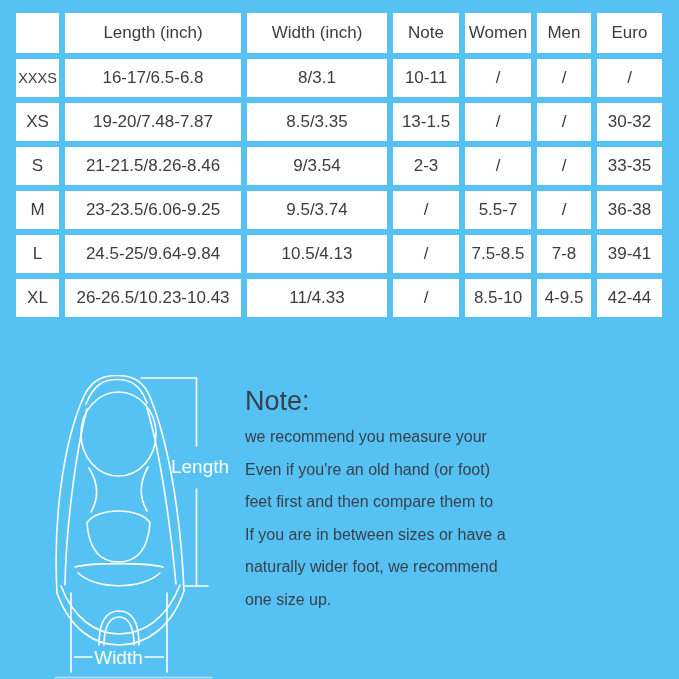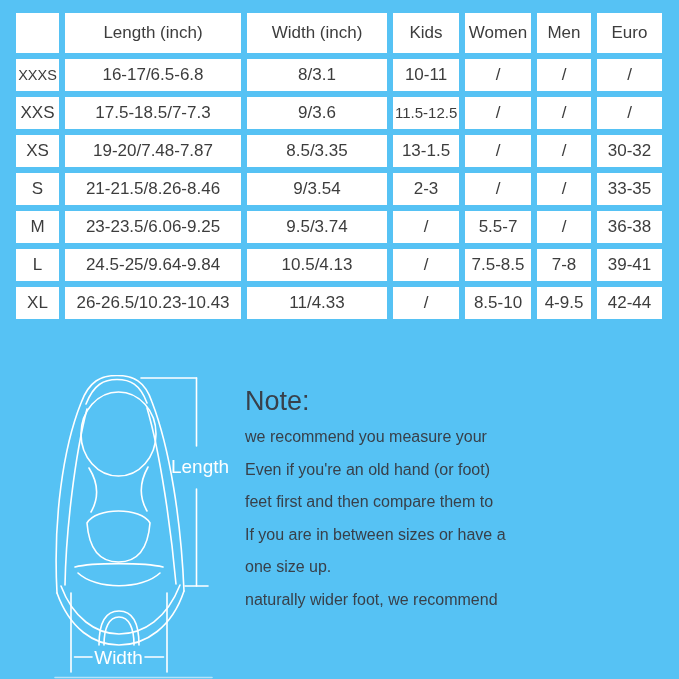--- a/index.html
+++ b/index.html
@@ -23,21 +23,21 @@
     border-collapse:separate;border-spacing:6px;
     table-layout:fixed;width:658px;
   }
   .size-table th,.size-table td{
     background:var(--cell);
     text-align:center;vertical-align:middle;
     font-weight:400;color:var(--table-text);
     padding:0 2px;overflow:hidden;
   }
   .size-table th{height:40px;}
-  .size-table td{height:32px;}
+  .size-table td{height:38px;}
   .size-table span{display:inline-block;font-size:17px;white-space:nowrap;line-height:1;}
   
   .note{position:absolute;left:245px;top:386px;color:var(--note-text);}
   .note-heading{font-size:27px;line-height:1.15;font-weight:400;margin:0 0 4px 0;}
   .note-line{font-size:16px;line-height:32.6px;white-space:nowrap;}
   
   .fin-svg{position:absolute;left:0;top:375px;}
   .fin-svg path,.fin-svg ellipse{fill:none;stroke:var(--line);stroke-width:1.6;stroke-linecap:round;}
   .fin-svg text{fill:var(--line);font-family:"Liberation Sans",sans-serif;font-size:19px;}
 </style>
@@ -54,47 +54,38 @@
       <col style="width:66px">
         <col style="width:66px">
         <col style="width:54px">
         <col style="width:65px">
     </colgroup>
     <thead>
       <tr>
         <th><span></span></th>
         <th><span>Length (inch)</span></th>
         <th><span>Width (inch)</span></th>
-        <th><span>Kids</span></th>
+        <th><span>Note</span></th>
         <th><span>Women</span></th>
         <th><span>Men</span></th>
         <th><span>Euro</span></th>
       </tr>
     </thead>
     <tbody>
 
         <tr>
           <td><span style="font-size: 14.5px;">XXXS</span></td>
           <td><span>16-17/6.5-6.8</span></td>
           <td><span>8/3.1</span></td>
           <td><span>10-11</span></td>
           <td><span>/</span></td>
           <td><span>/</span></td>
           <td><span>/</span></td>
         </tr>
 
-        <tr>
-          <td><span>XXS</span></td>
-          <td><span>17.5-18.5/7-7.3</span></td>
-          <td><span>9/3.6</span></td>
-          <td><span style="font-size: 15px;">11.5-12.5</span></td>
-          <td><span>/</span></td>
-          <td><span>/</span></td>
-          <td><span>/</span></td>
-        </tr>
 
         <tr>
           <td><span>XS</span></td>
           <td><span>19-20/7.48-7.87</span></td>
           <td><span>8.5/3.35</span></td>
           <td><span>13-1.5</span></td>
           <td><span>/</span></td>
           <td><span>/</span></td>
           <td><span>30-32</span></td>
         </tr>
@@ -192,19 +183,19 @@
 
         <div class="note-line">we recommend you measure your</div>
 
         <div class="note-line">Even if you're an old hand (or foot)</div>
 
         <div class="note-line">feet first and then compare them to</div>
 
 
         <div class="note-line">If you are in between sizes or have a</div>
 
+        <div class="note-line">naturally wider foot, we recommend</div>
+
         <div class="note-line">one size up.</div>
-
-        <div class="note-line">naturally wider foot, we recommend</div>
       </div>
   </div>
 
 </div>
 
 </body></html>

